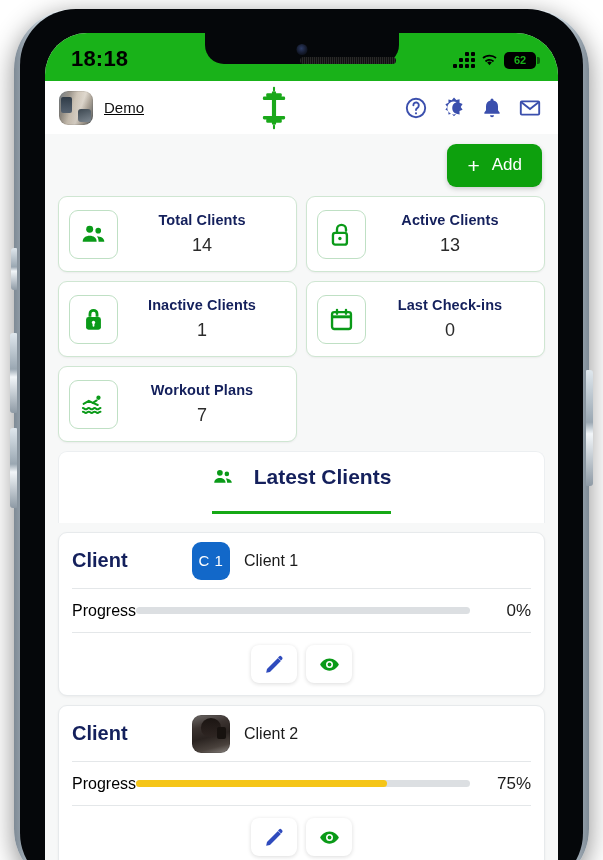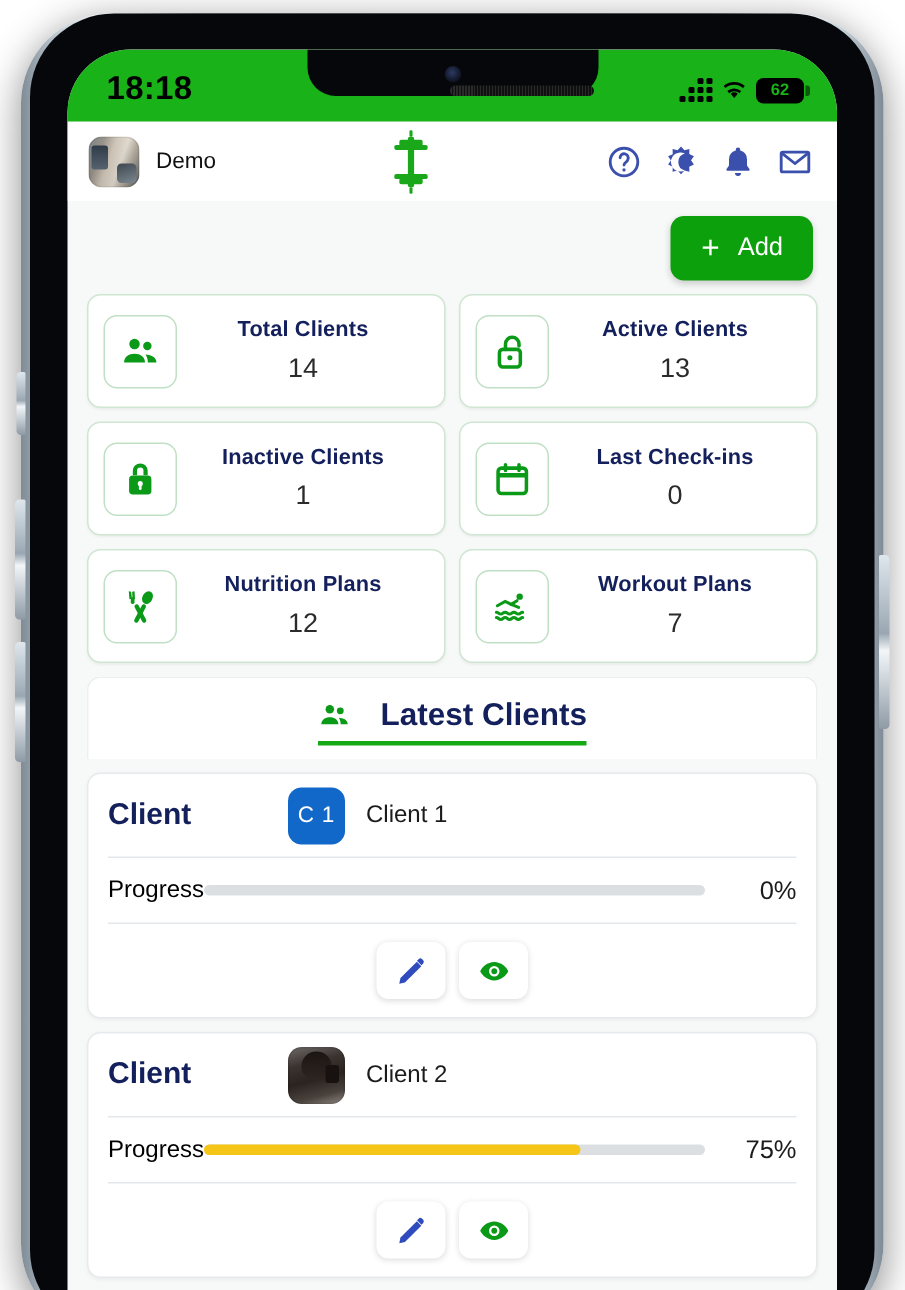--- a/index.html
+++ b/index.html
@@ -102,21 +102,21 @@
     background: rgba(0,0,0,.5);
   }
   #battery span { color: #19b219; font-size: 11px; font-weight: 700; }
 
   
   #app-header {
     height: 53px; background: #fff;
     display: flex; align-items: center; justify-content: space-between;
     padding: 0 16px 0 14px;
   }
-  #header-left { display: flex; align-items: center; gap: 11px; }
+  #header-left { display: flex; align-items: center; gap: 11px; text-decoration: underline; }
   #demo-avatar {
     width: 34px; height: 34px; border-radius: 9px;
     background:
       linear-gradient(150deg, rgba(255,255,255,.18), rgba(0,0,0,.12)),
       linear-gradient(110deg,#5f6a72 0%,#8a8378 24%,#cfc4b4 42%,#e6ded2 60%,#b4aa9c 74%,#5a5f63 100%);
     box-shadow: inset 0 0 0 1px rgba(0,0,0,.08);
     position: relative; overflow: hidden;
   }
   #demo-avatar::before {
     content:""; position:absolute; left:2px; top:6px; width:11px; height:16px;
@@ -180,21 +180,21 @@
     border-radius: 9px 9px 0 0;
     border: 1px solid #eceff1;
     border-bottom: none;
     padding: 13px 0 9px;
     display: flex; align-items: center; justify-content: center;
     gap: 9px;
   }
   #latest-title-wrap {
     display: flex; align-items: center; gap: 20px;
     border-bottom: 3px solid #16a916;
-    padding-bottom: 5px;
+    padding-bottom: 22px;
   }
   #latest-section svg { width: 22px; height: 22px; color: #0a9a18; }
   #latest-title { font-size: 21px; font-weight: 700; color: #14205c; }
 
   .client-card {
     margin: 9px 13px 0;
     background: #fff;
     border: 1px solid #e7eaec;
     border-radius: 9px;
     box-shadow: 0 1px 3px rgba(0,0,0,.05);
@@ -395,35 +395,20 @@
           <path d="M3.6 9.6h16.8" stroke-width="2.6"></path>
           <path d="M8 3.4v3.4M16 3.4v3.4" stroke-linecap="round"></path>
         </svg>
       </div>
       <div class="stat-body">
         <div class="stat-label">Last Check-ins</div>
         <div class="stat-value">0</div>
       </div>
     </div>
 
-    <div class="stat-card">
-      <div class="stat-icon-box">
-        <svg viewBox="0 0 24 24" fill="currentColor">
-          <ellipse cx="16.3" cy="6.6" rx="3" ry="4" transform="rotate(28 16.3 6.6)"></ellipse>
-          <rect x="10.6" y="10" width="2.6" height="12" rx="1.3" transform="rotate(28 11.9 16)"></rect>
-          <rect x="10.8" y="10" width="2.6" height="12" rx="1.3" transform="rotate(-28 12.1 16)"></rect>
-          <path d="M5.2 2.8l1.4.3.5 4.2-1.5.3zM8.6 2.8l-1.4.3.2 4.2 1.5.3z"></path>
-          <rect x="6.4" y="6.4" width="2.2" height="4" rx="1"></rect>
-        </svg>
-      </div>
-      <div class="stat-body">
-        <div class="stat-label">Nutrition Plans</div>
-        <div class="stat-value">12</div>
-      </div>
-    </div>
 
     <div class="stat-card">
       <div class="stat-icon-box">
         <svg viewBox="0 0 24 24" fill="none" stroke="currentColor" stroke-width="1.8" stroke-linecap="round">
           <circle cx="16.4" cy="6" r="1.9" fill="currentColor" stroke="none"></circle>
           <path d="M3.2 11.4l4.6-2.6 3.6 1.8 3.4-2.2"></path>
           <path d="M11.4 10.6l4.4 1.8"></path>
           <path d="M2.6 15.2c1.3 0 1.3 1.1 2.6 1.1s1.3-1.1 2.6-1.1 1.3 1.1 2.6 1.1 1.3-1.1 2.6-1.1 1.3 1.1 2.6 1.1 1.3-1.1 2.6-1.1"></path>
           <path d="M2.6 18.4c1.3 0 1.3 1.1 2.6 1.1s1.3-1.1 2.6-1.1 1.3 1.1 2.6 1.1 1.3-1.1 2.6-1.1 1.3 1.1 2.6 1.1 1.3-1.1 2.6-1.1"></path>
         </svg>

